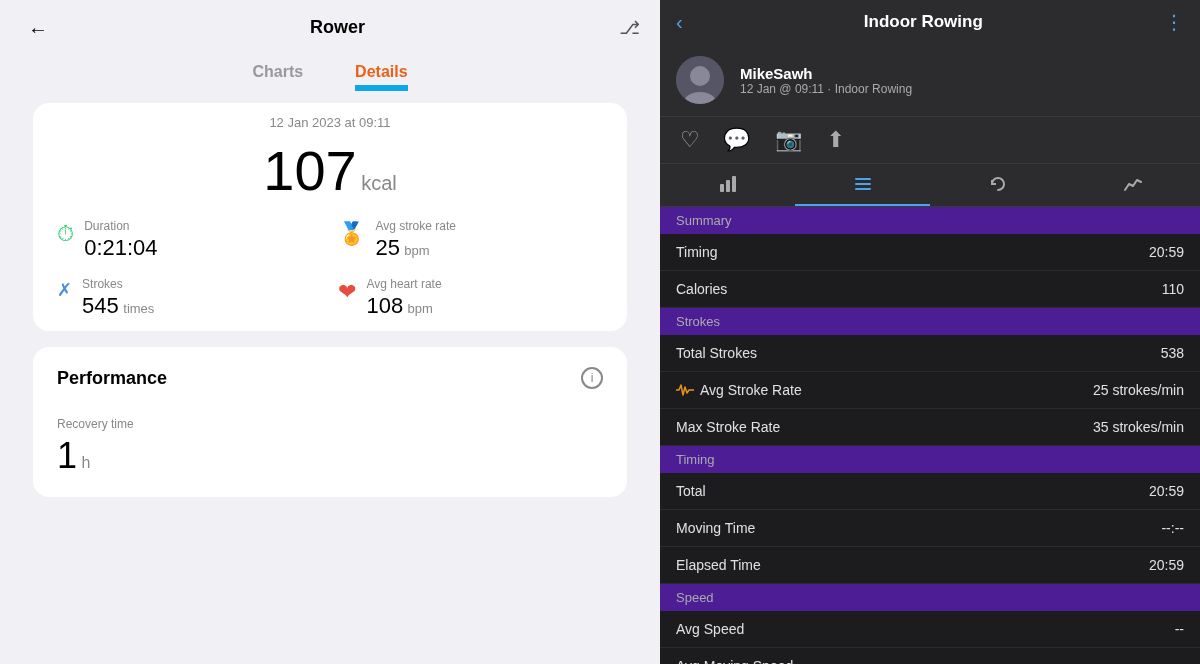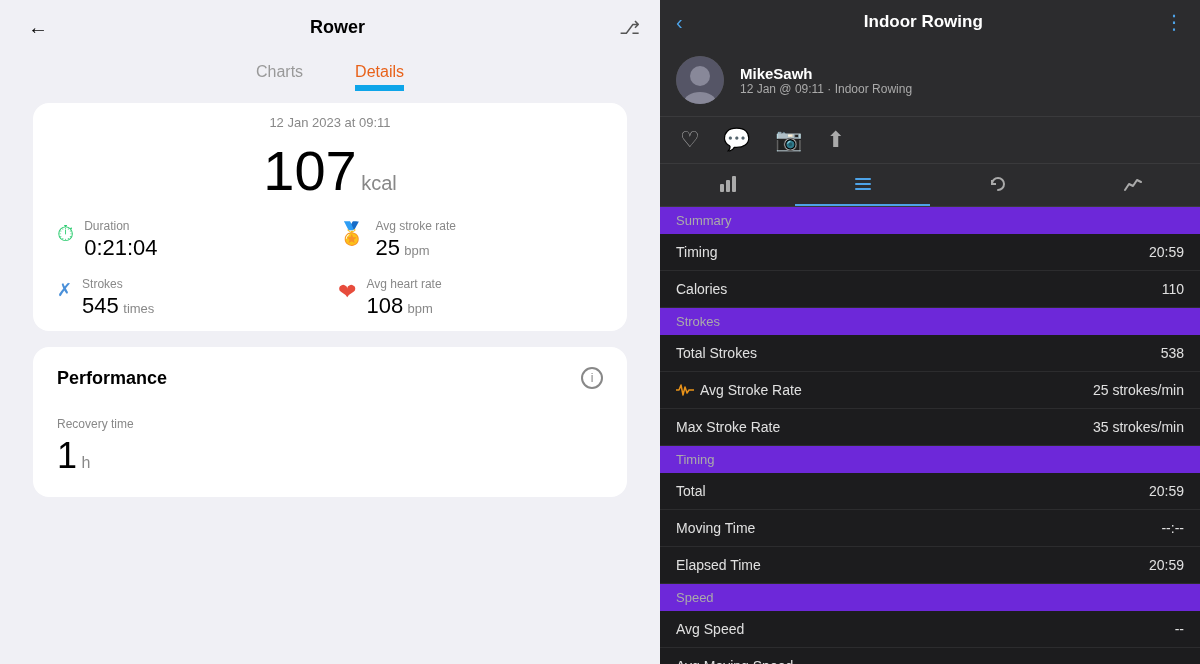--- a/index.html
+++ b/index.html
@@ -51,20 +51,21 @@
       font-size: 18px;
       color: #555;
     }
 
     .tab-bar {
       display: flex;
       gap: 52px;
       padding: 8px 0 12px 0;
       width: 100%;
       justify-content: center;
+      font-weight: bold;
     }
 
     .tab-item {
       font-size: 16px;
       color: #999;
       cursor: pointer;
       padding-bottom: 4px;
       border-bottom: 2px solid transparent;
     }
 
@@ -312,21 +313,21 @@
       border-bottom: 2px solid #4da3e8;
     }
 
     .data-table {
       flex: 1;
       overflow-y: auto;
       background: #1c1c1e;
     }
 
     .section-header {
-      background: #6d28d9;
+      background: #4c1d95;
       padding: 6px 16px;
       font-size: 13px;
       color: #aaa;
       font-weight: 500;
     }
 
     .data-row {
       display: flex;
       justify-content: space-between;
       padding: 10px 16px;

